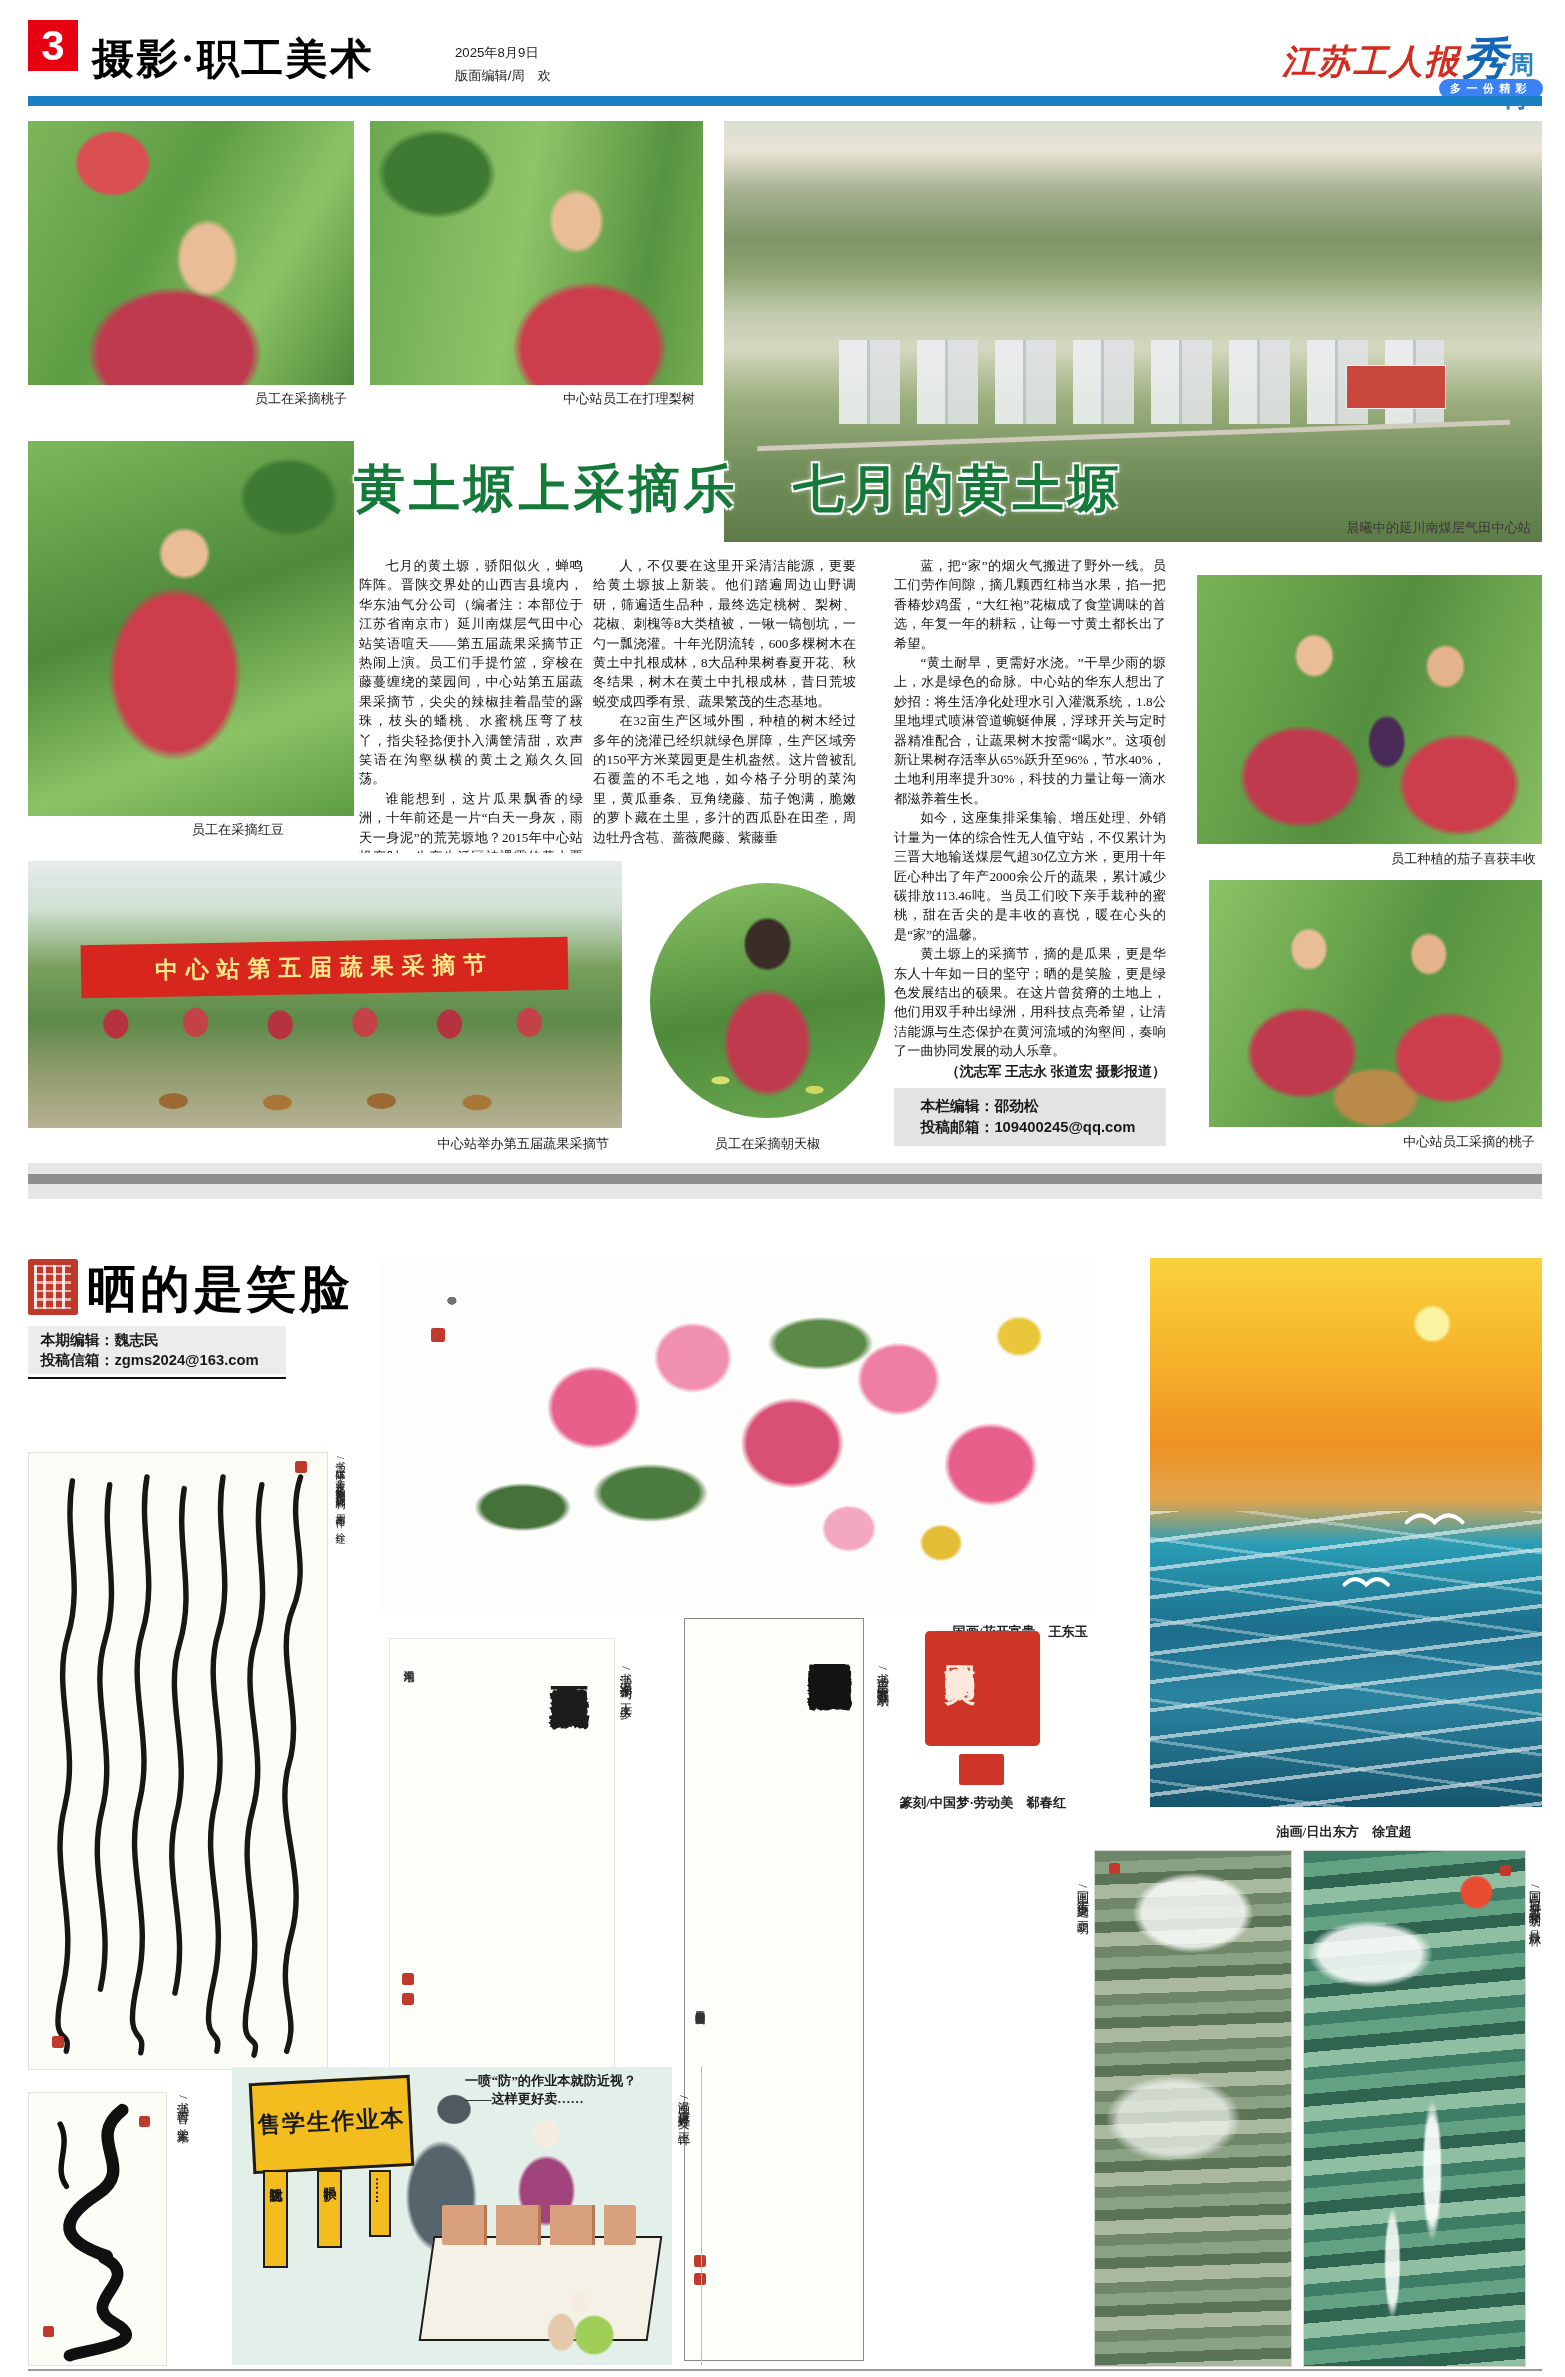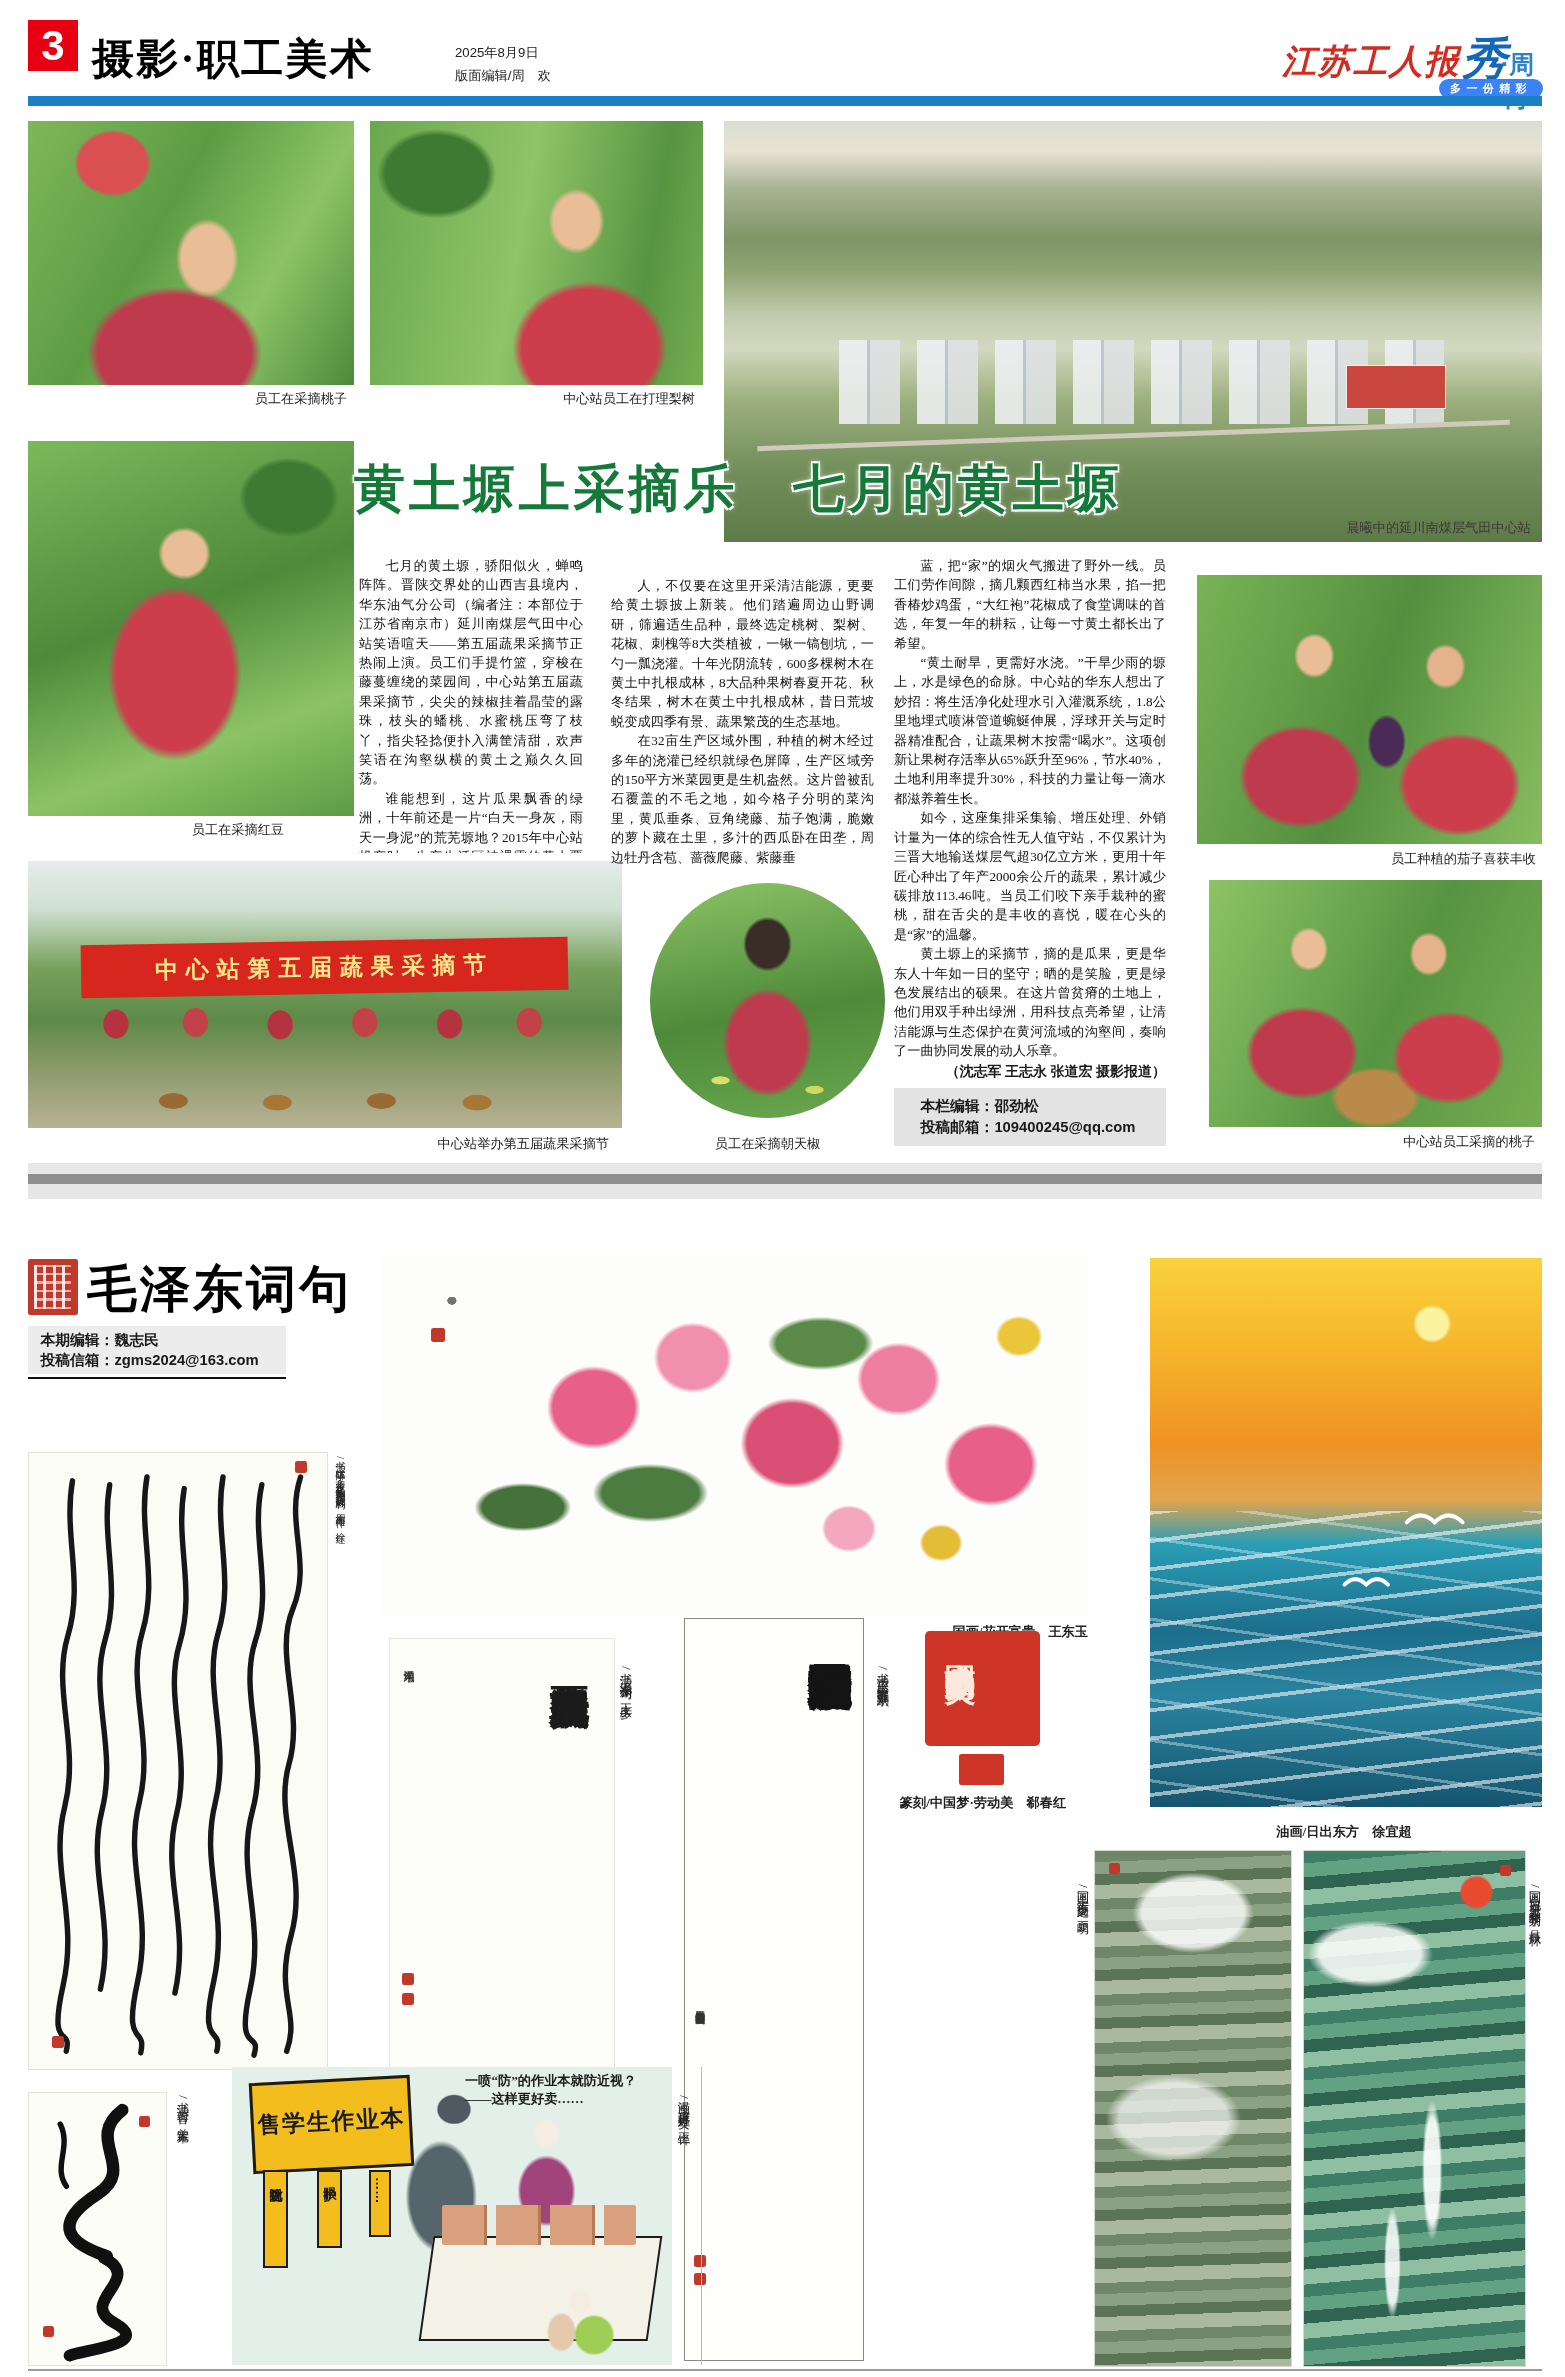--- a/index.html
+++ b/index.html
@@ -112,21 +112,21 @@
        radial-gradient(70px 47px at 50% 88%, #b98a4a 0 55%, rgba(0,0,0,0) 64%),
        radial-gradient(12.4px 12.4px at 44% 82%, #f0a0a0 0 60%, rgba(0,0,0,0) 70%),
        radial-gradient(12.4px 12.4px at 55% 84%, #eb8f96 0 60%, rgba(0,0,0,0) 70%),
        linear-gradient(115deg,#8cc366,#579441 55%,#76ad52);"></div>
 <div class="abs cap" style="left:1209px;top:1133px;width:326px;text-align:right;">中心站员工采摘的桃子</div>
 
 <div class="abs artcol" style="left:359px;top:556px;width:224px;height:297px;overflow:hidden;">
   <p>七月的黄土塬，骄阳似火，蝉鸣阵阵。晋陕交界处的山西吉县境内，华东油气分公司（编者注：本部位于江苏省南京市）延川南煤层气田中心站笑语喧天——第五届蔬果采摘节正热闹上演。员工们手提竹篮，穿梭在藤蔓缠绕的菜园间，中心站第五届蔬果采摘节，尖尖的辣椒挂着晶莹的露珠，枝头的蟠桃、水蜜桃压弯了枝丫，指尖轻捻便扑入满筐清甜，欢声笑语在沟壑纵横的黄土之巅久久回荡。</p>
   <p>谁能想到，这片瓜果飘香的绿洲，十年前还是一片“白天一身灰，雨天一身泥”的荒芜塬地？2015年中心站投产时，生产生活区被裸露的黄土覆盖，风过尘起，雨落泥流。怀揣着“找气报国”理想的华东</p>
 </div>
-<div class="abs artcol" style="left:611px;top:556px;width:263px;height:326px;overflow:hidden;margin-top:20px;">
+<div class="abs artcol" style="left:593px;top:556px;width:263px;height:326px;overflow:hidden;">
   <p>人，不仅要在这里开采清洁能源，更要给黄土塬披上新装。他们踏遍周边山野调研，筛遍适生品种，最终选定桃树、梨树、花椒、刺槐等8大类植被，一锹一镐刨坑，一勺一瓢浇灌。十年光阴流转，600多棵树木在黄土中扎根成林，8大品种果树春夏开花、秋冬结果，树木在黄土中扎根成林，昔日荒坡蜕变成四季有景、蔬果繁茂的生态基地。</p>
   <p>在32亩生产区域外围，种植的树木经过多年的浇灌已经织就绿色屏障，生产区域旁的150平方米菜园更是生机盎然。这片曾被乱石覆盖的不毛之地，如今格子分明的菜沟里，黄瓜垂条、豆角绕藤、茄子饱满，脆嫩的萝卜藏在土里，多汁的西瓜卧在田垄，周边牡丹含苞、蔷薇爬藤、紫藤垂</p>
 </div>
 <div class="abs artcol" style="left:894px;top:556px;width:272px;height:505px;overflow:hidden;">
   <p>蓝，把“家”的烟火气搬进了野外一线。员工们劳作间隙，摘几颗西红柿当水果，掐一把香椿炒鸡蛋，“大红袍”花椒成了食堂调味的首选，年复一年的耕耘，让每一寸黄土都长出了希望。</p>
   <p>“黄土耐旱，更需好水浇。”干旱少雨的塬上，水是绿色的命脉。中心站的华东人想出了妙招：将生活净化处理水引入灌溉系统，1.8公里地埋式喷淋管道蜿蜒伸展，浮球开关与定时器精准配合，让蔬果树木按需“喝水”。这项创新让果树存活率从65%跃升至96%，节水40%，土地利用率提升30%，科技的力量让每一滴水都滋养着生长。</p>
   <p>如今，这座集排采集输、增压处理、外销计量为一体的综合性无人值守站，不仅累计为三晋大地输送煤层气超30亿立方米，更用十年匠心种出了年产2000余公斤的蔬果，累计减少碳排放113.46吨。当员工们咬下亲手栽种的蜜桃，甜在舌尖的是丰收的喜悦，暖在心头的是“家”的温馨。</p>
   <p>黄土塬上的采摘节，摘的是瓜果，更是华东人十年如一日的坚守；晒的是笑脸，更是绿色发展结出的硕果。在这片曾贫瘠的土地上，他们用双手种出绿洲，用科技点亮希望，让清洁能源与生态保护在黄河流域的沟壑间，奏响了一曲协同发展的动人乐章。</p>
 </div>
 <div class="abs serif" style="left:894px;top:1063px;width:272px;text-align:right;font-weight:bold;font-size:14px;">（沈志军 王志永 张道宏 摄影报道）</div>
@@ -137,21 +137,21 @@
 
 <div class="abs" style="left:28px;top:1163px;width:1514px;height:36px;background:#e7e7e7;"></div>
 <div class="abs" style="left:28px;top:1174px;width:1514px;height:10px;background:#8f8f8f;"></div>
 
 <div class="abs sealstamp" style="left:28px;top:1259px;width:50px;height:56px;background:
        linear-gradient(#c0392b,#c0392b) 0 0/100% 100%,#c0392b;box-shadow:inset 0 0 0 3.1px #c0392b;">
   <div class="abs" style="left:6.2px;top:6.2px;width:37px;height:44px;background:
         repeating-linear-gradient(90deg,rgba(255,255,255,.85) 0 3.1px,rgba(0,0,0,0) 3.1px 9.3px),
         repeating-linear-gradient(0deg,rgba(255,255,255,.6) 0 2.3px,rgba(0,0,0,0) 2.3px 8.5px);"></div>
 </div>
-<div class="abs serif" style="left:87px;top:1256px;font-size:50px;font-weight:bold;letter-spacing:3.1px;color:#000;">毛泽东词句</div>
+<div class="abs serif" style="left:87px;top:1256px;font-size:50px;font-weight:bold;letter-spacing:3.1px;color:#000;">晒的是笑脸</div>
 <div class="abs graybox" style="left:28px;top:1326px;width:258px;height:48px;padding:5.4px 0 0 12.4px;box-sizing:border-box;font-size:14.8px;line-height:19.4px;background:#ececec;">
   <div>本期编辑：魏志民</div>
   <div>投稿信箱：zgms2024@163.com</div>
 </div>
 <div class="abs" style="left:28px;top:1377px;width:258px;height:2.3px;background:#111;"></div>
 
 <div class="abs" style="left:28px;top:1452px;width:298px;height:616px;background:#fcfcf7;border:0.8px solid #e2e2da;">
   <svg width="298" height="616" viewBox="0 0 384 792">
     <g stroke="#171717" stroke-width="7" fill="none" stroke-linecap="round">
       <path d="M350 30 C330 90,365 140,340 200 S355 330,335 400 S360 540,338 620 S350 720,332 770"></path>

